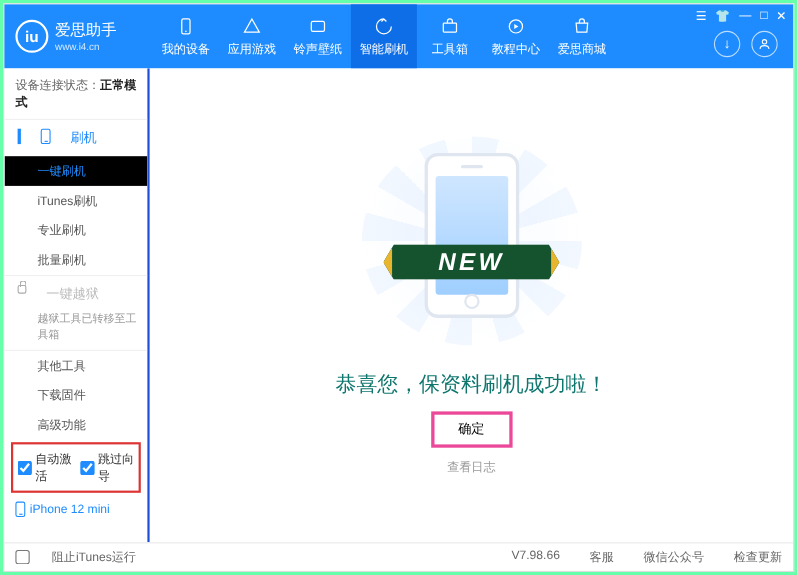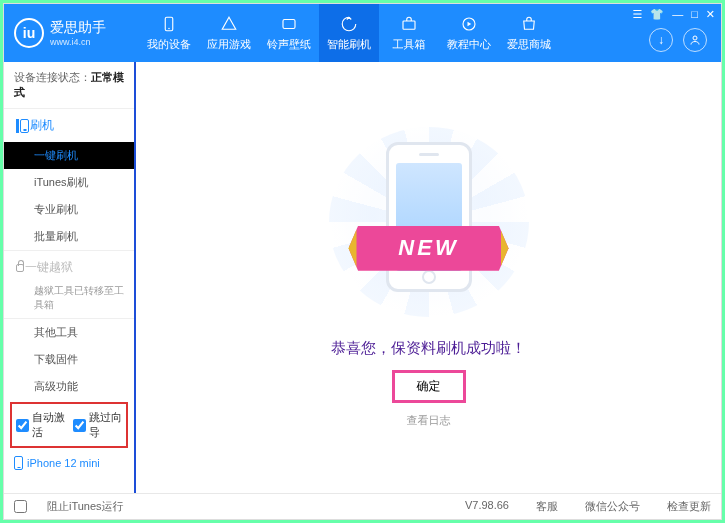--- a/index.html
+++ b/index.html
@@ -17,44 +17,44 @@
 .nav-icon{width:20px;height:18px;fill:#fff}
 .win-controls{position:absolute;top:4px;right:6px;display:flex;gap:8px;color:#fff}
 .win-controls span{cursor:pointer;font-size:11px}
 .right-circles{position:absolute;right:14px;bottom:10px;display:flex;gap:10px}
 .circle-btn{width:24px;height:24px;border:1.5px solid rgba(255,255,255,0.7);border-radius:50%;display:flex;align-items:center;justify-content:center;color:#fff;cursor:pointer}
 .body{flex:1;display:flex;overflow:hidden}
 .sidebar{width:132px;border-right:2px solid #1d4ed8;display:flex;flex-direction:column;background:#fff;overflow-y:auto}
 .status-row{padding:8px 10px;font-size:11px;color:#666}
 .status-row b{color:#222}
 .side-section{border-top:1px solid #efefef}
-.side-head{display:flex;align-items:center;gap:1px;padding:8px 12px;color:#555;cursor:pointer}
+.side-head{display:flex;align-items:flex-start;gap:18px;padding:8px 12px;color:#555;cursor:pointer}
 .side-head.blue{color:#1e8cff}
 .side-head .bar{width:3px;height:14px;background:#1e8cff}
 .side-sub{padding:6px 10px 6px 30px;color:#555;cursor:pointer;font-size:11px}
 .side-sub.active{background:#000000;color:#1e8cff}
 .side-note{font-size:10px;color:#999;padding:0 10px 6px 30px;line-height:1.4}
 .checks{border:2px solid #d33;margin:2px 6px;padding:6px 4px;display:flex;gap:8px;font-size:11px}
 .checks label{display:flex;align-items:center;gap:3px;cursor:pointer}
 .checks input{accent-color:#1e8cff}
 .device-row{padding:6px 10px;font-size:11px}
 .device-row .dname{color:#1e8cff;display:flex;align-items:center;gap:4px}
 .main{flex:1;display:flex;flex-direction:column;align-items:center;justify-content:center;position:relative}
 .illus{width:200px;height:190px;position:relative;margin-bottom:10px}
 .rays{position:absolute;inset:0;background:radial-gradient(circle at 50% 48%,#fff 0,#f5f9ff 40%,transparent 70%);border-radius:50%}
 .rays::before{content:"";position:absolute;inset:0;background:repeating-conic-gradient(#eaf3ff 0deg 15deg,#fff 15deg 30deg);border-radius:50%;opacity:0.6}
 .phone{position:absolute;left:50%;top:8%;transform:translateX(-50%);width:86px;height:150px;background:#fff;border:3px solid #e0e6ef;border-radius:12px}
 .phone::before{content:"";position:absolute;top:8px;left:50%;transform:translateX(-50%);width:20px;height:3px;background:#e0e6ef;border-radius:2px}
 .phone .screen{position:absolute;top:18px;left:7px;right:7px;bottom:18px;background:linear-gradient(#cfe6ff,#9fcfff);border-radius:3px}
 .phone::after{content:"";position:absolute;bottom:5px;left:50%;transform:translateX(-50%);width:10px;height:10px;border:2px solid #e0e6ef;border-radius:50%}
-.ribbon{position:absolute;left:50%;top:52%;transform:translateX(-50%);width:160px;height:45px;background:#ec4899;display:flex;align-items:center;justify-content:center;color:#fff;font-weight:bold;font-size:22px;font-style:italic;letter-spacing:3px;clip-path:polygon(6% 0,94% 0,100% 50%,94% 100%,6% 100%,0 50%)}
+.ribbon{position:absolute;left:50%;top:52%;transform:translateX(-50%);width:160px;height:32px;background:#14532d;display:flex;align-items:center;justify-content:center;color:#fff;font-weight:bold;font-size:22px;font-style:italic;letter-spacing:3px;clip-path:polygon(6% 0,94% 0,100% 50%,94% 100%,6% 100%,0 50%)}
 .ribbon::before,.ribbon::after{content:"";position:absolute;width:22px;height:38px;background:#e8b52f;top:4px}
 .ribbon::before{left:-14px;clip-path:polygon(0 0,100% 0,100% 100%,0 100%,40% 50%)}
 .ribbon::after{right:-14px;clip-path:polygon(0 0,100% 0,60% 50%,100% 100%,0 100%)}
-.msg{font-size:15px;color:#4c1d95;margin:12px 0}
+.msg{font-size:19px;color:#0f766e;margin:12px 0}
 .ok-btn{border:3px solid #ec4899;background:#fff;padding:5px 22px;font-size:12px;cursor:pointer;margin-bottom:10px}
 .link{color:#999;font-size:11px;cursor:pointer}
 .footer{height:26px;border-top:1px solid #e8e8e8;display:flex;align-items:center;padding:0 10px;font-size:11px;color:#666;justify-content:space-between}
 .footer-left{display:flex;align-items:center;gap:20px}
 .footer-right{display:flex;align-items:flex-start;gap:27px}
 .lock{width:8px;height:8px;border:1.5px solid #aaa;border-radius:2px;position:relative;display:inline-block}
 .lock::before{content:"";position:absolute;top:-5px;left:1px;width:4px;height:5px;border:1.5px solid #aaa;border-bottom:none;border-radius:3px 3px 0 0}
 .phone-icon{width:9px;height:14px;border:1.5px solid #1e8cff;border-radius:2px;display:inline-block;position:relative}
 .phone-icon::after{content:"";position:absolute;bottom:1px;left:50%;transform:translateX(-50%);width:3px;height:1.5px;background:#1e8cff}
 .hamb{display:inline-flex;flex-direction:column;gap:2px}

